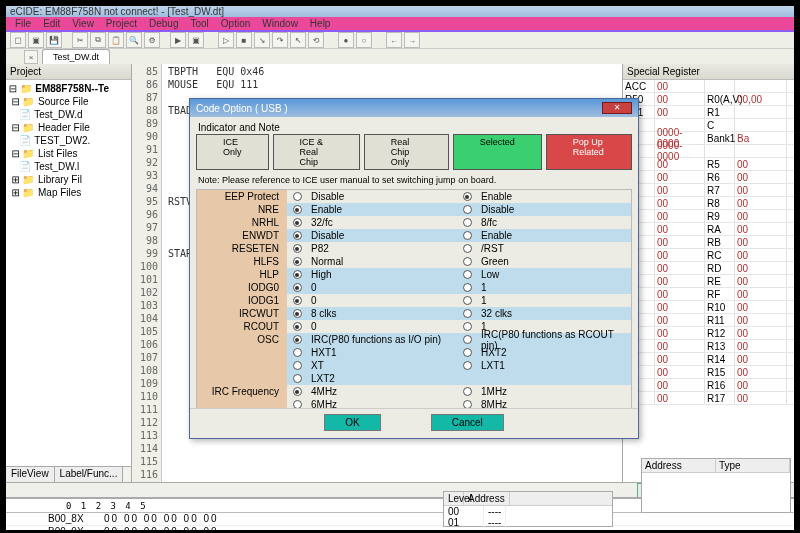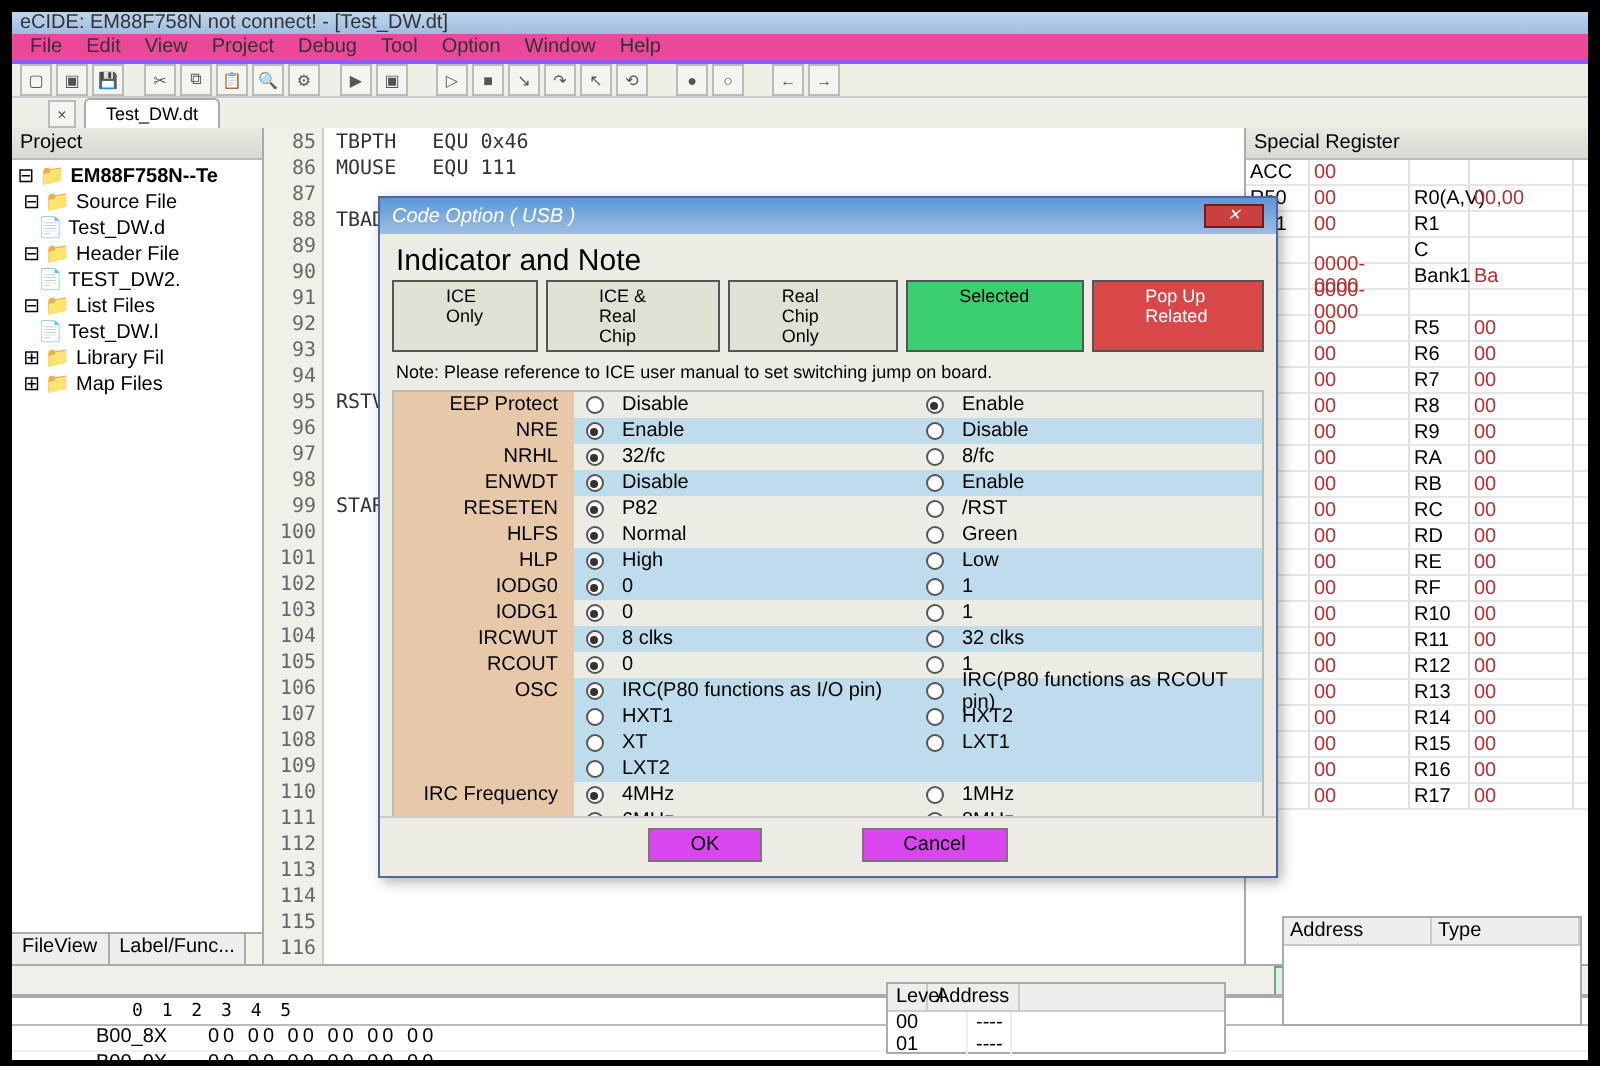--- a/index.html
+++ b/index.html
@@ -28,38 +28,38 @@
 .reg-grid { flex: 1; font-size: 9px; overflow: hidden; }
 .reg-row { display: flex; height: 13px; border-bottom: 1px solid #e6e6e6; }
 .reg-row div { border-right: 1px solid #e0e0e0; padding: 0 2px; display: flex; align-items: center; }
 .reg-name { width: 32px; } .reg-val { width: 50px; color: #b03030; } .reg-name2 { width: 30px; } .reg-val2 { width: 52px; color:#b03030; }
 .lower { height: 112px; border-top: 2px solid #aaa; background: #f4f4ec; display: flex; flex-direction: column; }
 .num-ruler { height: 14px; background: #fff; border-bottom: 1px solid #bbb; display: flex; align-items: center; font-size: 9px; font-family: monospace; padding-left: 60px; letter-spacing: 2px; }
 .data-rows { background: #fff; font-family: monospace; font-size: 9px; }
 .data-row { display: flex; height: 13px; border-bottom: 1px solid #eee; padding-left: 40px; }
 .data-row .addr { width: 58px; padding-left: 2px; } .data-row .bytes { flex: 1; letter-spacing: 2px; }
 .dialog { position: absolute; left: 186px; top: 95px; width: 450px; height: 341px; background: #edece4; border: 1px solid #4b6a9b; box-shadow: 2px 2px 6px rgba(0,0,0,.3); display: flex; flex-direction: column; }
-.dlg-title { height: 18px; background: linear-gradient(#5a98d8,#9fbde0); color: #fff; display: flex; align-items: center; padding: 0 6px; font-size: 10px; font-style: italic; }
+.dlg-title { height: 18px; background: linear-gradient(#5a98d8,#9fbde0); color: #fff; display: flex; align-items: center; padding: 0 6px; font-size: 10px; }
 .dlg-title .close { margin-left: auto; width: 30px; height: 12px; background: #c84040; border: 1px solid #7a1818; color: #fff; text-align: center; font-size: 8px; line-height: 10px; }
 .dlg-body { flex: 1; padding: 4px 6px; overflow: hidden; }
 .tab-row { display: flex; gap: 4px; margin-bottom: 3px; }
 .dlg-tab { padding: 2px 26px; border: 1px solid #555; background: #e0e0d4; font-size: 9px; }
 .dlg-tab.sel { background: #3ad070; }
 .dlg-tab.red { background: #d94848; color: #fff; }
 .note { font-size: 9px; padding: 2px 0 4px 2px; }
 .opt-area { border: 1px solid #bbb; height: 254px; overflow: hidden; }
 .opt-row { display: flex; height: 13px; align-items: center; font-size: 9px; }
 .opt-row.zebra { background: #bedceb; }
 .opt-row .label { width: 90px; text-align: right; padding-right: 8px; background: #e7c9a9; height: 100%; display: flex; align-items: center; justify-content: flex-end; }
 .opt-row .radio-col { width: 20px; display: flex; justify-content: center; }
 .opt-row .val { width: 150px; padding-left: 4px; }
 .radio { width: 9px; height: 9px; border: 1px solid #555; border-radius: 50%; display: inline-flex; align-items: center; justify-content: center; background:#fff; }
 .radio.checked::after { content:""; width:4px; height:4px; background:#333; border-radius:50%; }
 .dlg-buttons { display: flex; justify-content: center; gap: 50px; padding: 5px 0 7px; border-top: 1px solid #ccc; }
-.dlg-btn { padding: 2px 20px; border: 1px solid #777; background: #d946ef; font-size: 10px; }
+.dlg-btn { padding: 2px 20px; border: 1px solid #777; background: #14b8a6; font-size: 10px; }
 .watch-strip{height:15px;border-top:1px solid #aaa;display:flex;justify-content:flex-end;align-items:center;gap:4px;padding-right:6px;font-size:9px;background:#f0f0ea}
 .watch-strip span{padding:1px 6px;border:1px solid #aaa;background:#fff}
 .addr-panel{position:absolute;right:6px;top:455px;width:150px;height:55px;border:1px solid #aaa;background:#fff;font-size:9px}
 .addr-panel .hdr{display:flex;border-bottom:1px solid #ccc}
 .addr-panel .hdr div{flex:1;padding:1px 3px;background:#eee;border-right:1px solid #ccc}
 .level-panel{position:absolute;left:440px;top:488px;width:170px;height:36px;border:1px solid #aaa;background:#fff;font-size:9px}
 .level-panel .hdr{display:flex;border-bottom:1px solid #ccc;background:#eee}
 .level-panel .hdr div{padding:1px 4px;border-right:1px solid #ccc}
 .level-panel .row{display:flex}
 .level-panel .row div{padding:0 4px;border-right:1px solid #eee}
@@ -404,21 +404,21 @@
       <div>----</div>
     </div>
 </div>
 
 <div class="dialog">
   <div class="dlg-title">
     <span>Code Option ( USB )</span>
     <span class="close">✕</span>
   </div>
   <div class="dlg-body">
-    <div style="font-size:15px;padding:1px 2px">Indicator and Note</div>
+    <div style="font-size:10px;padding:1px 2px">Indicator and Note</div>
     <div class="tab-row">
       <span class="dlg-tab">ICE Only</span>
       <span class="dlg-tab">ICE &amp; Real Chip</span>
       <span class="dlg-tab">Real Chip Only</span>
       <span class="dlg-tab sel">Selected</span>
       <span class="dlg-tab red">Pop Up Related</span>
     </div>
     <div class="note">Note: Please reference to ICE user manual to set switching jump on board.</div>
     <div class="opt-area" id="opt-area">
         <div class="opt-row">

